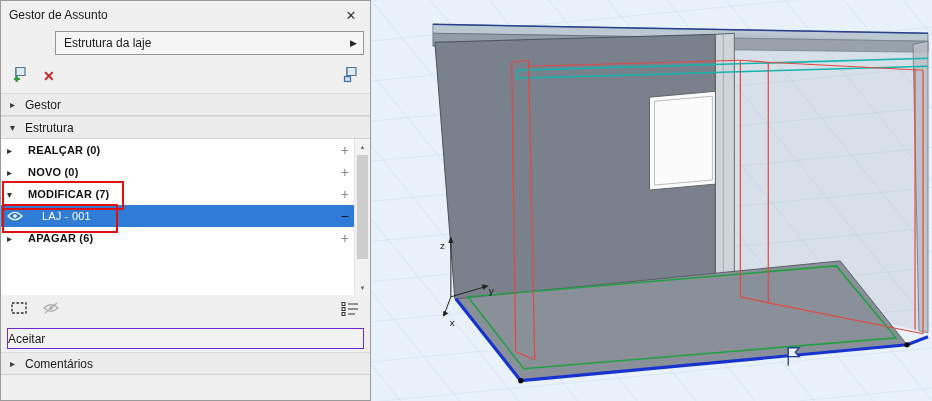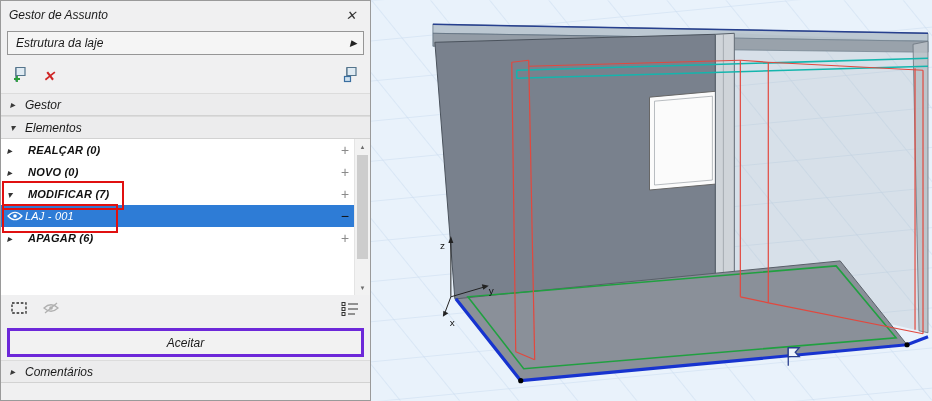--- a/index.html
+++ b/index.html
@@ -1,60 +1,60 @@
 <!DOCTYPE html>
 <html style="--selection-blue: #1733cf; --modified-red: #e2483e; --new-green: #20a040; --teal: #14b5ad; --grid: #cadcf0; --background: #e9f2fb; --highlight-box-red: #e01010; --selected-row-blue: #2e7cd6; --delete-icon-red: #cf2424;"><head>
 <meta charset="utf-8">
 <style>
   html,body{margin:0;padding:0;background:#dfe6ee;font-family:"Liberation Sans",sans-serif;}
   .app{position:relative;width:932px;height:401px;overflow:hidden;display:flex;background:#e9f2fb;}
 
   
   .panel{position:relative;width:371px;height:401px;box-sizing:border-box;
-         background:#f0f0f1;border:1px solid #9a9a9a;flex:0 0 auto;display:flex;flex-direction:column;font-style:italic;}
+         background:#f0f0f1;border:1px solid #9a9a9a;flex:0 0 auto;display:flex;flex-direction:column;}
   .titlebar{height:28px;display:flex;align-items:center;justify-content:space-between;padding:0 8px;flex:0 0 auto;}
   .titlebar .title{font-size:12px;color:#1a1a1a;}
   .close-btn{width:22px;text-align:center;font-size:13px;color:#333;cursor:default;}
 
-  .scheme-wrap{padding:2px 6px 4px 6px;flex:0 0 auto;}
+  .scheme-wrap{padding:2px 6px 4px 6px;flex:0 0 auto;margin-left:48px;}
   .scheme{height:24px;box-sizing:border-box;border:1px solid #969696;background:#f5f5f5;
           display:flex;align-items:center;justify-content:space-between;padding:0 6px 0 8px;font-size:12px;color:#1a1a1a;}
   .scheme .arr{font-size:9px;color:#222;}
 
   .toolbar{height:34px;display:flex;align-items:center;gap:14px;padding:0 10px;flex:0 0 auto;}
   .toolbar .spacer{flex:1;}
   .tb-x{font-size:14px;font-weight:bold;color:var(--delete-icon-red,#cf2424);line-height:1;}
 
   .sec{height:23px;box-sizing:border-box;background:#ececed;border-top:1px solid #dcdcdc;border-bottom:1px solid #d2d2d2;
        display:flex;align-items:center;gap:7px;padding-left:9px;font-size:12px;color:#1a1a1a;flex:0 0 auto;}
   .sec .tri{font-size:10px;color:#3a3a3a;width:8px;}
 
   .list{position:relative;height:156px;background:#ffffff;flex:0 0 auto;overflow:hidden;}
   .row{position:relative;height:22px;display:flex;align-items:center;font-size:11px;color:#111;}
   .row .tri{position:absolute;left:6px;font-size:10px;color:#333;}
   .row .lbl{margin-left:27px;font-weight:bold;letter-spacing:.2px;}
   .row .act{position:absolute;right:21px;font-size:14px;color:#8a8a8a;font-weight:normal;}
-  .row.item .lbl{font-weight:normal;margin-left:24px;}
+  .row.item .lbl{font-weight:normal;margin-left:41px;}
   .row.selected{background:var(--selected-row-blue,#2e7cd6);color:#fff;}
   .row.selected .act{color:#101010;}
   .eye{position:absolute;left:6px;top:6px;}
 
   .red-box{position:absolute;border:2px solid var(--highlight-box-red,#e01010);pointer-events:none;}
 
   .scrollbar{position:absolute;right:0;top:0;bottom:0;width:15px;background:#f2f2f2;border-left:1px solid #e4e4e4;}
   .sb-btn{height:15px;display:flex;align-items:center;justify-content:center;font-size:6px;color:#6e6e6e;}
   .sb-btn.down{position:absolute;bottom:0;left:0;right:0;}
   .sb-thumb{position:absolute;top:16px;left:2px;right:2px;height:104px;background:#cdcdcd;}
 
   .btoolbar{height:30px;display:flex;align-items:center;gap:14px;padding:0 10px;flex:0 0 auto;}
   .btoolbar .spacer{flex:1;}
 
   .accept-wrap{padding:3px 6px;flex:0 0 auto;}
-  .accept{height:29px;box-sizing:border-box;border:3px solid #6d28d9;background:#f2f2f2;
-          display:flex;align-items:center;justify-content:center;font-size:12px;color:#1a1a1a;}
+  .accept{height:21px;box-sizing:border-box;border:1px solid #6d28d9;background:#f2f2f2;
+          display:flex;align-items:center;font-size:12px;color:#1a1a1a;}
 
   .fill{flex:1;}
 
   
   .viewport{position:relative;flex:1;height:401px;}
   .viewport svg{display:block;}
   .vp-bg{fill:var(--background,#e9f2fb);}
   .grid-line{stroke:var(--grid,#cadcf0);stroke-width:1;}
   .ln-red{stroke:var(--modified-red,#e2483e);stroke-width:1.2;fill:none;}
   .ln-green{stroke:var(--new-green,#20a040);stroke-width:1.6;fill:none;}
@@ -101,21 +101,21 @@
       </span>
     </div>
 
     <div class="sec">
       <span class="tri">▸</span>
       <span>Gestor</span>
     </div>
 
     <div class="sec">
       <span class="tri">▾</span>
-      <span>Elementos</span>
+      <span>Estrutura</span>
     </div>
 
     <div class="list">
 
       <div class="row cat">
         <span class="tri">▸</span>
         <span class="lbl">REALÇAR (0)</span>
         <span class="act">+</span>
       </div>
 

